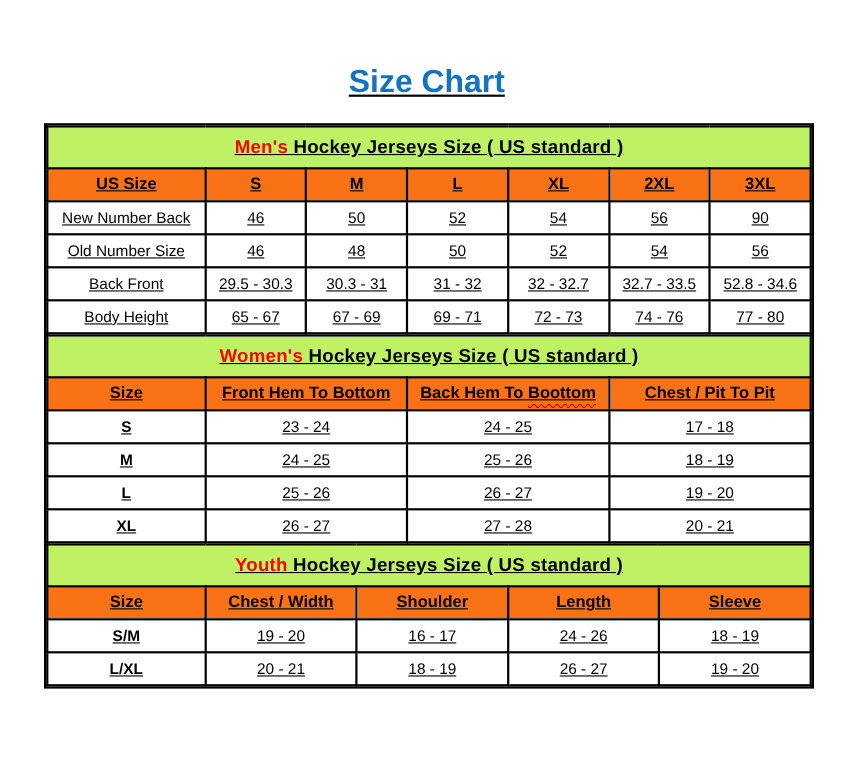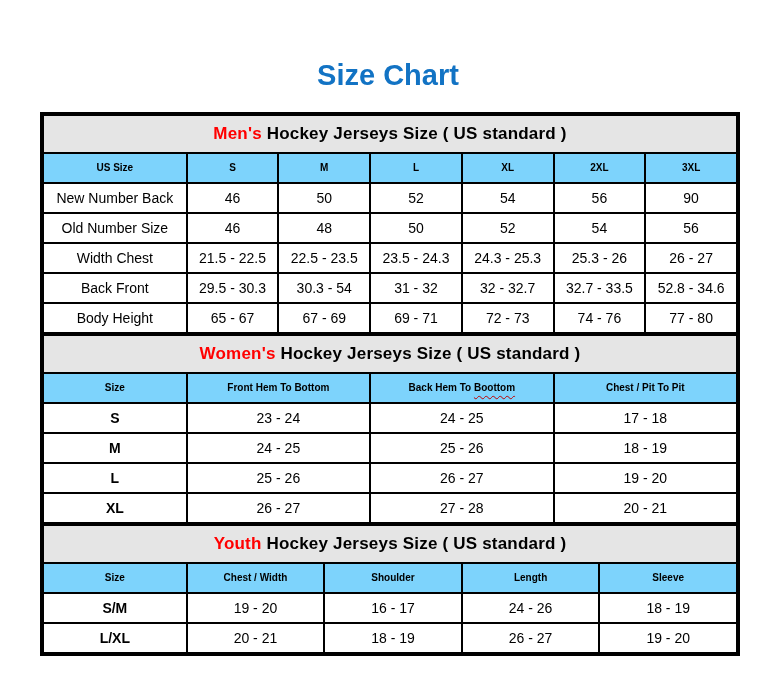--- a/index.html
+++ b/index.html
@@ -7,20 +7,21 @@
     padding: 0;
     background: #ffffff;
     width: 776px;
     height: 692px;
     overflow: hidden;
   }
   .page {
     font-family: "Liberation Sans", sans-serif;
     color: #000000;
     width: 776px;
+    text-decoration: underline;
   }
   .title {
     color: #1273C4;
     text-align: center;
     font-size: 29px;
     font-weight: 700;
     margin: 60px 0 20px 0;
     line-height: 1.1;
   }
   .chart-wrap {
@@ -36,32 +37,32 @@
   .tbl td, .tbl th {
     border: 2px solid #000000;
     text-align: center;
     vertical-align: middle;
     padding: 0 2px;
     overflow: hidden;
     white-space: nowrap;
   }
   td.band {
     height: 36px;
-    background: #e5e5e5;
+    background: #bef264;
     font-weight: 700;
     font-size: 17px;
     letter-spacing: 0.2px;
   }
   .band-hl { color: #FF0000; }
   .band-rest { color: #000000; }
   tr.head-row th {
     height: 28px;
-    font-size: 10px;
+    font-size: 15px;
     font-weight: 700;
-    background: #7dd3fc;
+    background: #f97316;
   }
   td.cell, td.row-label {
     height: 28px;
     font-size: 14px;
     font-weight: 400;
     background: #ffffff;
   }
   .tbl-mens td.row-label { font-weight: 400; }
   .tbl-womens td.row-label, .tbl-youth td.row-label { font-weight: 700; }
   col.col-label { width: 20.7%; }
@@ -114,32 +115,23 @@
           <tr class="data-row">
             <td class="row-label">Old Number Size</td>
             <td class="cell">46</td>
             <td class="cell">48</td>
             <td class="cell">50</td>
             <td class="cell">52</td>
             <td class="cell">54</td>
             <td class="cell">56</td>
           </tr>
           <tr class="data-row">
-            <td class="row-label">Width Chest</td>
-            <td class="cell">21.5 - 22.5</td>
-            <td class="cell">22.5 - 23.5</td>
-            <td class="cell">23.5 - 24.3</td>
-            <td class="cell">24.3 - 25.3</td>
-            <td class="cell">25.3 - 26</td>
-            <td class="cell">26 - 27</td>
-          </tr>
-          <tr class="data-row">
             <td class="row-label">Back Front</td>
             <td class="cell">29.5 - 30.3</td>
-            <td class="cell">30.3 - 54</td>
+            <td class="cell">30.3 - 31</td>
             <td class="cell">31 - 32</td>
             <td class="cell">32 - 32.7</td>
             <td class="cell">32.7 - 33.5</td>
             <td class="cell">52.8 - 34.6</td>
           </tr>
           <tr class="data-row">
             <td class="row-label">Body Height</td>
             <td class="cell">65 - 67</td>
             <td class="cell">67 - 69</td>
             <td class="cell">69 - 71</td>

